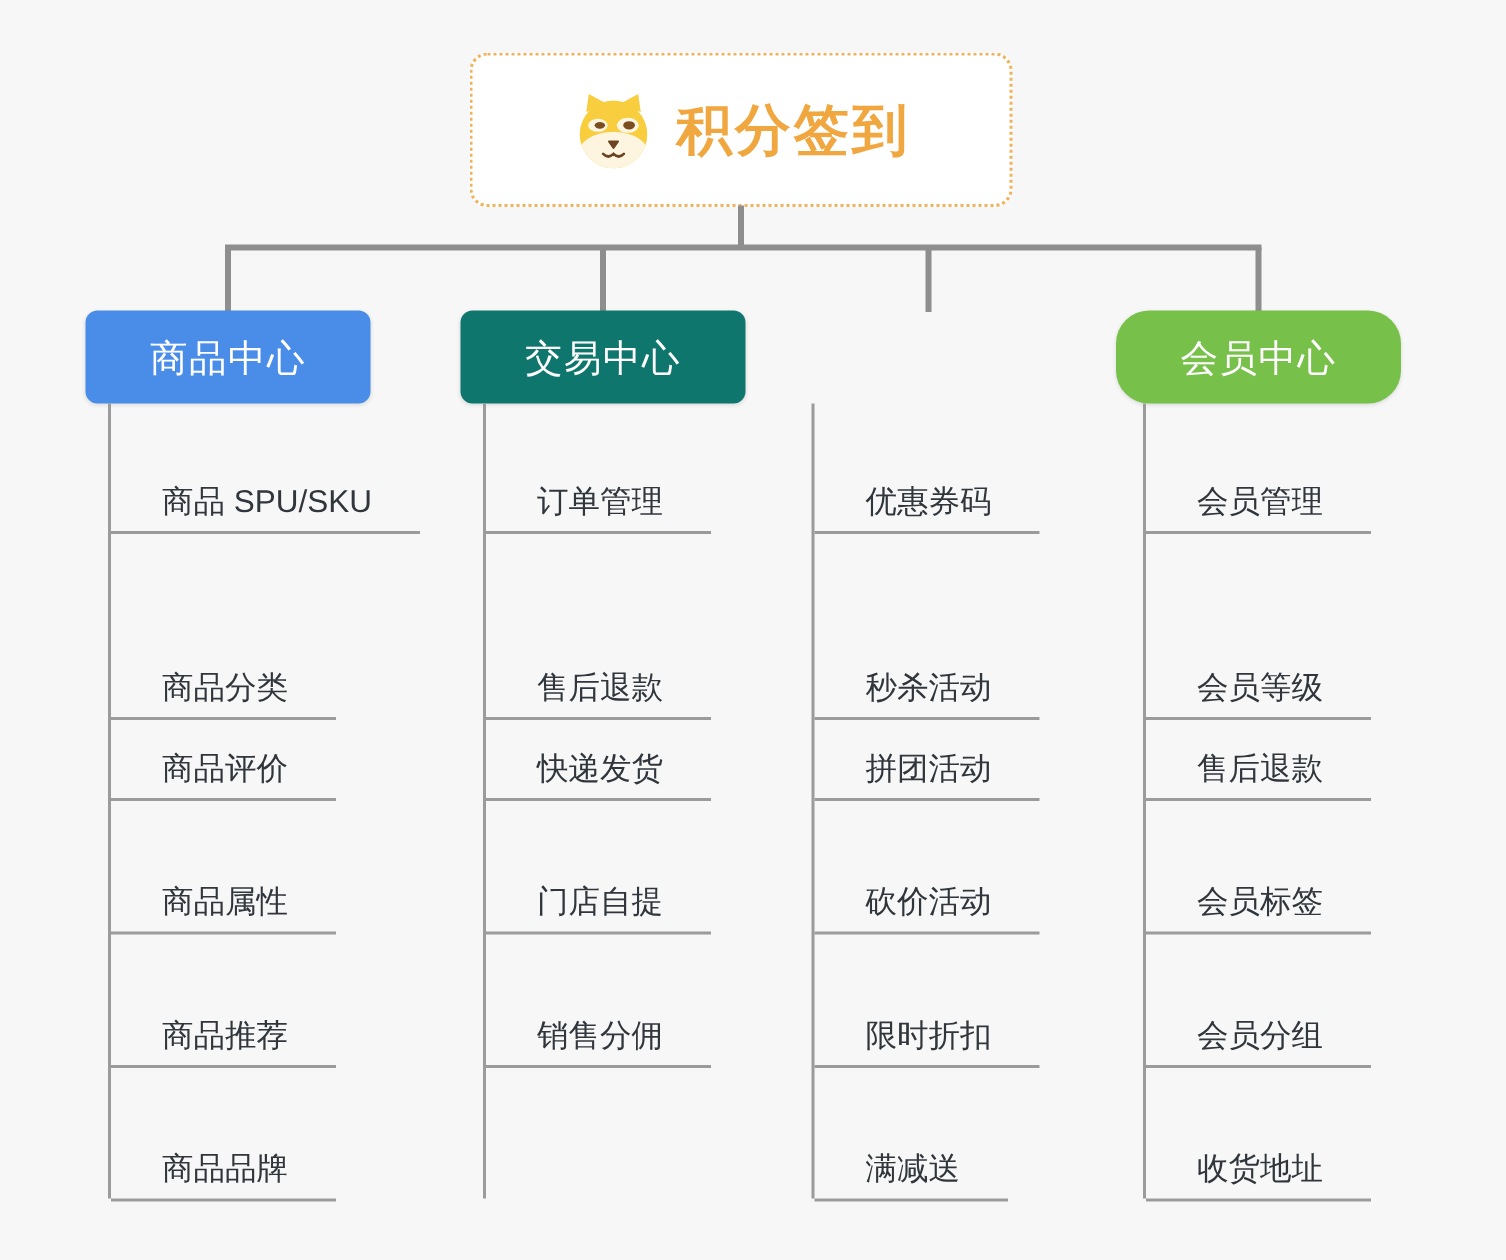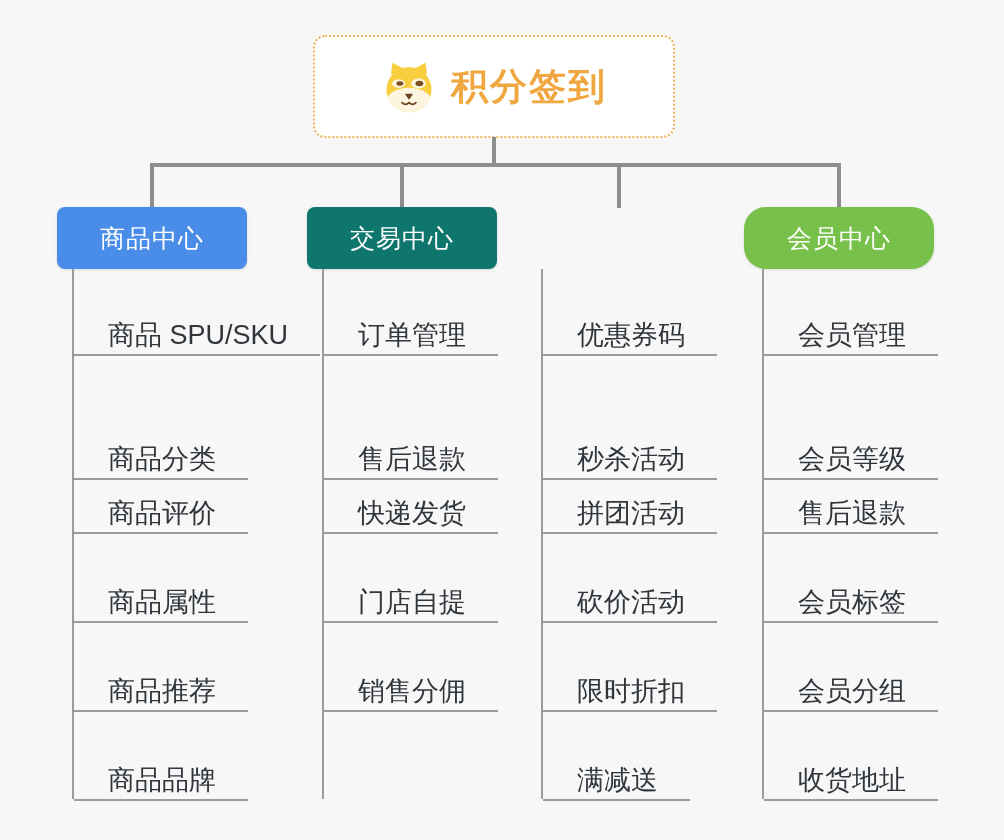--- a/index.html
+++ b/index.html
@@ -42,21 +42,21 @@
   
   .col{
     position:absolute;top:269px;height:530px;width:230px;
     border-left:2px solid #9b9b9b;
   }
   .col1{left:72px;} .col2{left:322px;} .col3{left:541px;} .col4{left:762px;}
   .leaf{
     position:absolute;left:0;
     padding:0 32px 4px 34px;
     border-bottom:2px solid #9b9b9b;
-    font-size:27px;line-height:30px;color:#30363c;white-space:nowrap;
+    font-size:21px;line-height:30px;color:#30363c;white-space:nowrap;
   }
   .leaf:nth-child(1){top:51px;}
   .leaf:nth-child(2){top:140px;margin-top:35px;}
   .leaf:nth-child(3){top:229px;}
   .leaf:nth-child(4){top:318px;}
   .leaf:nth-child(5){top:407px;}
   .leaf:nth-child(6){top:496px;}
 </style>
 </head>
 <body>

